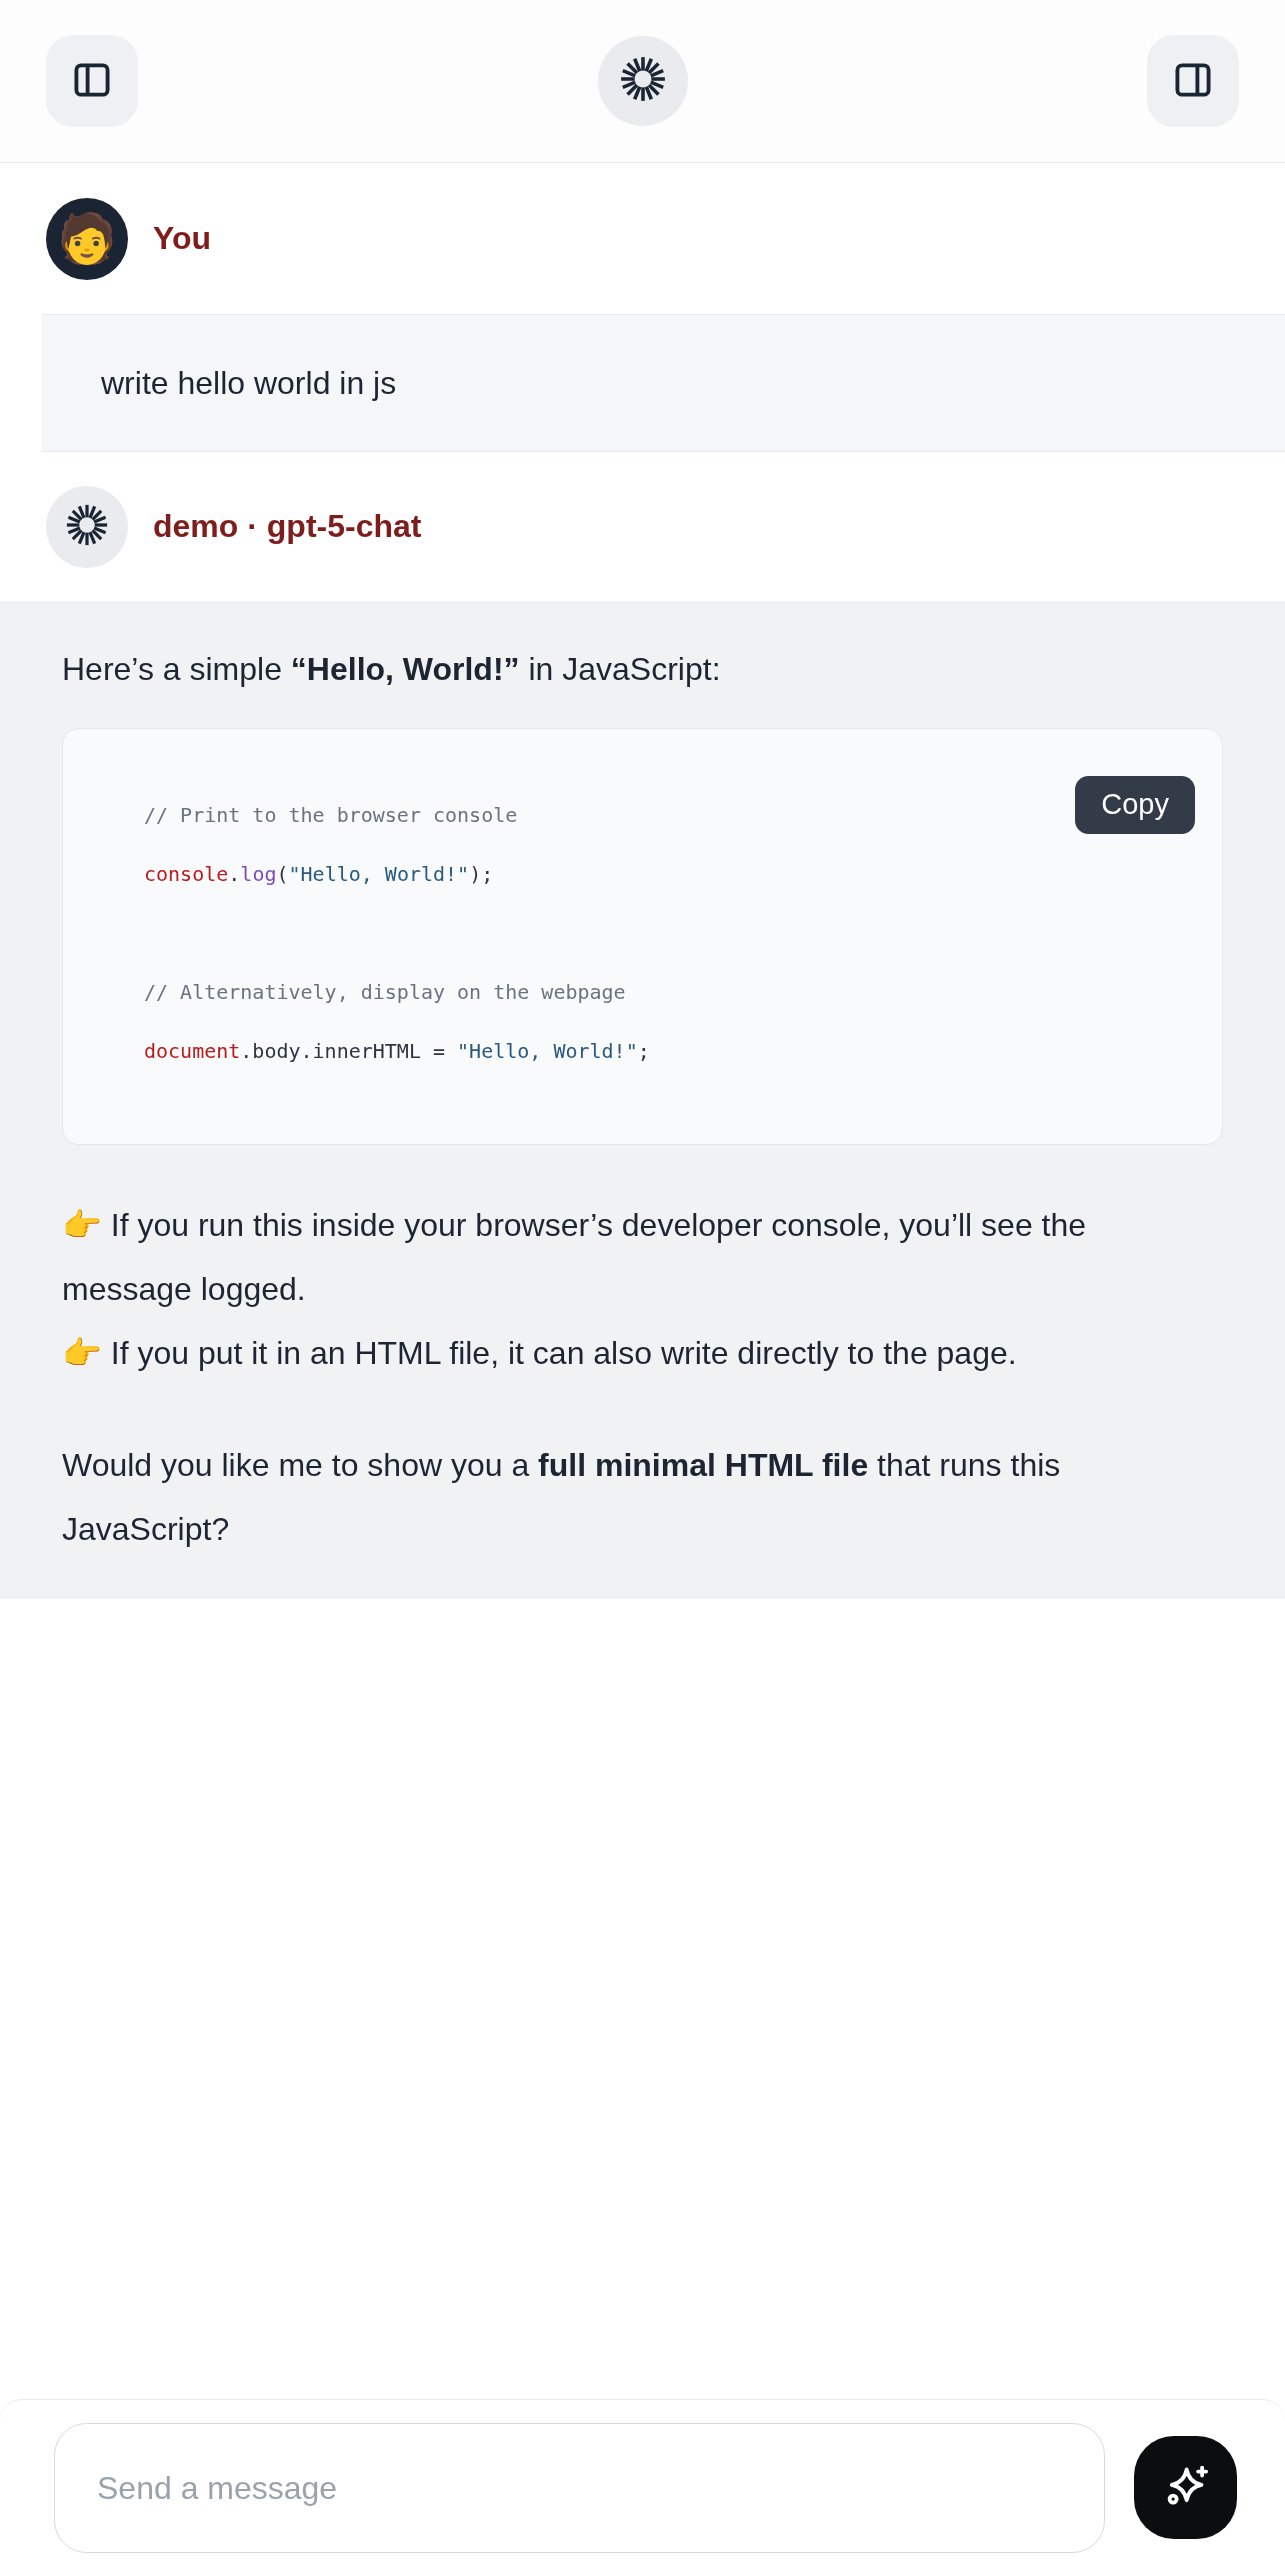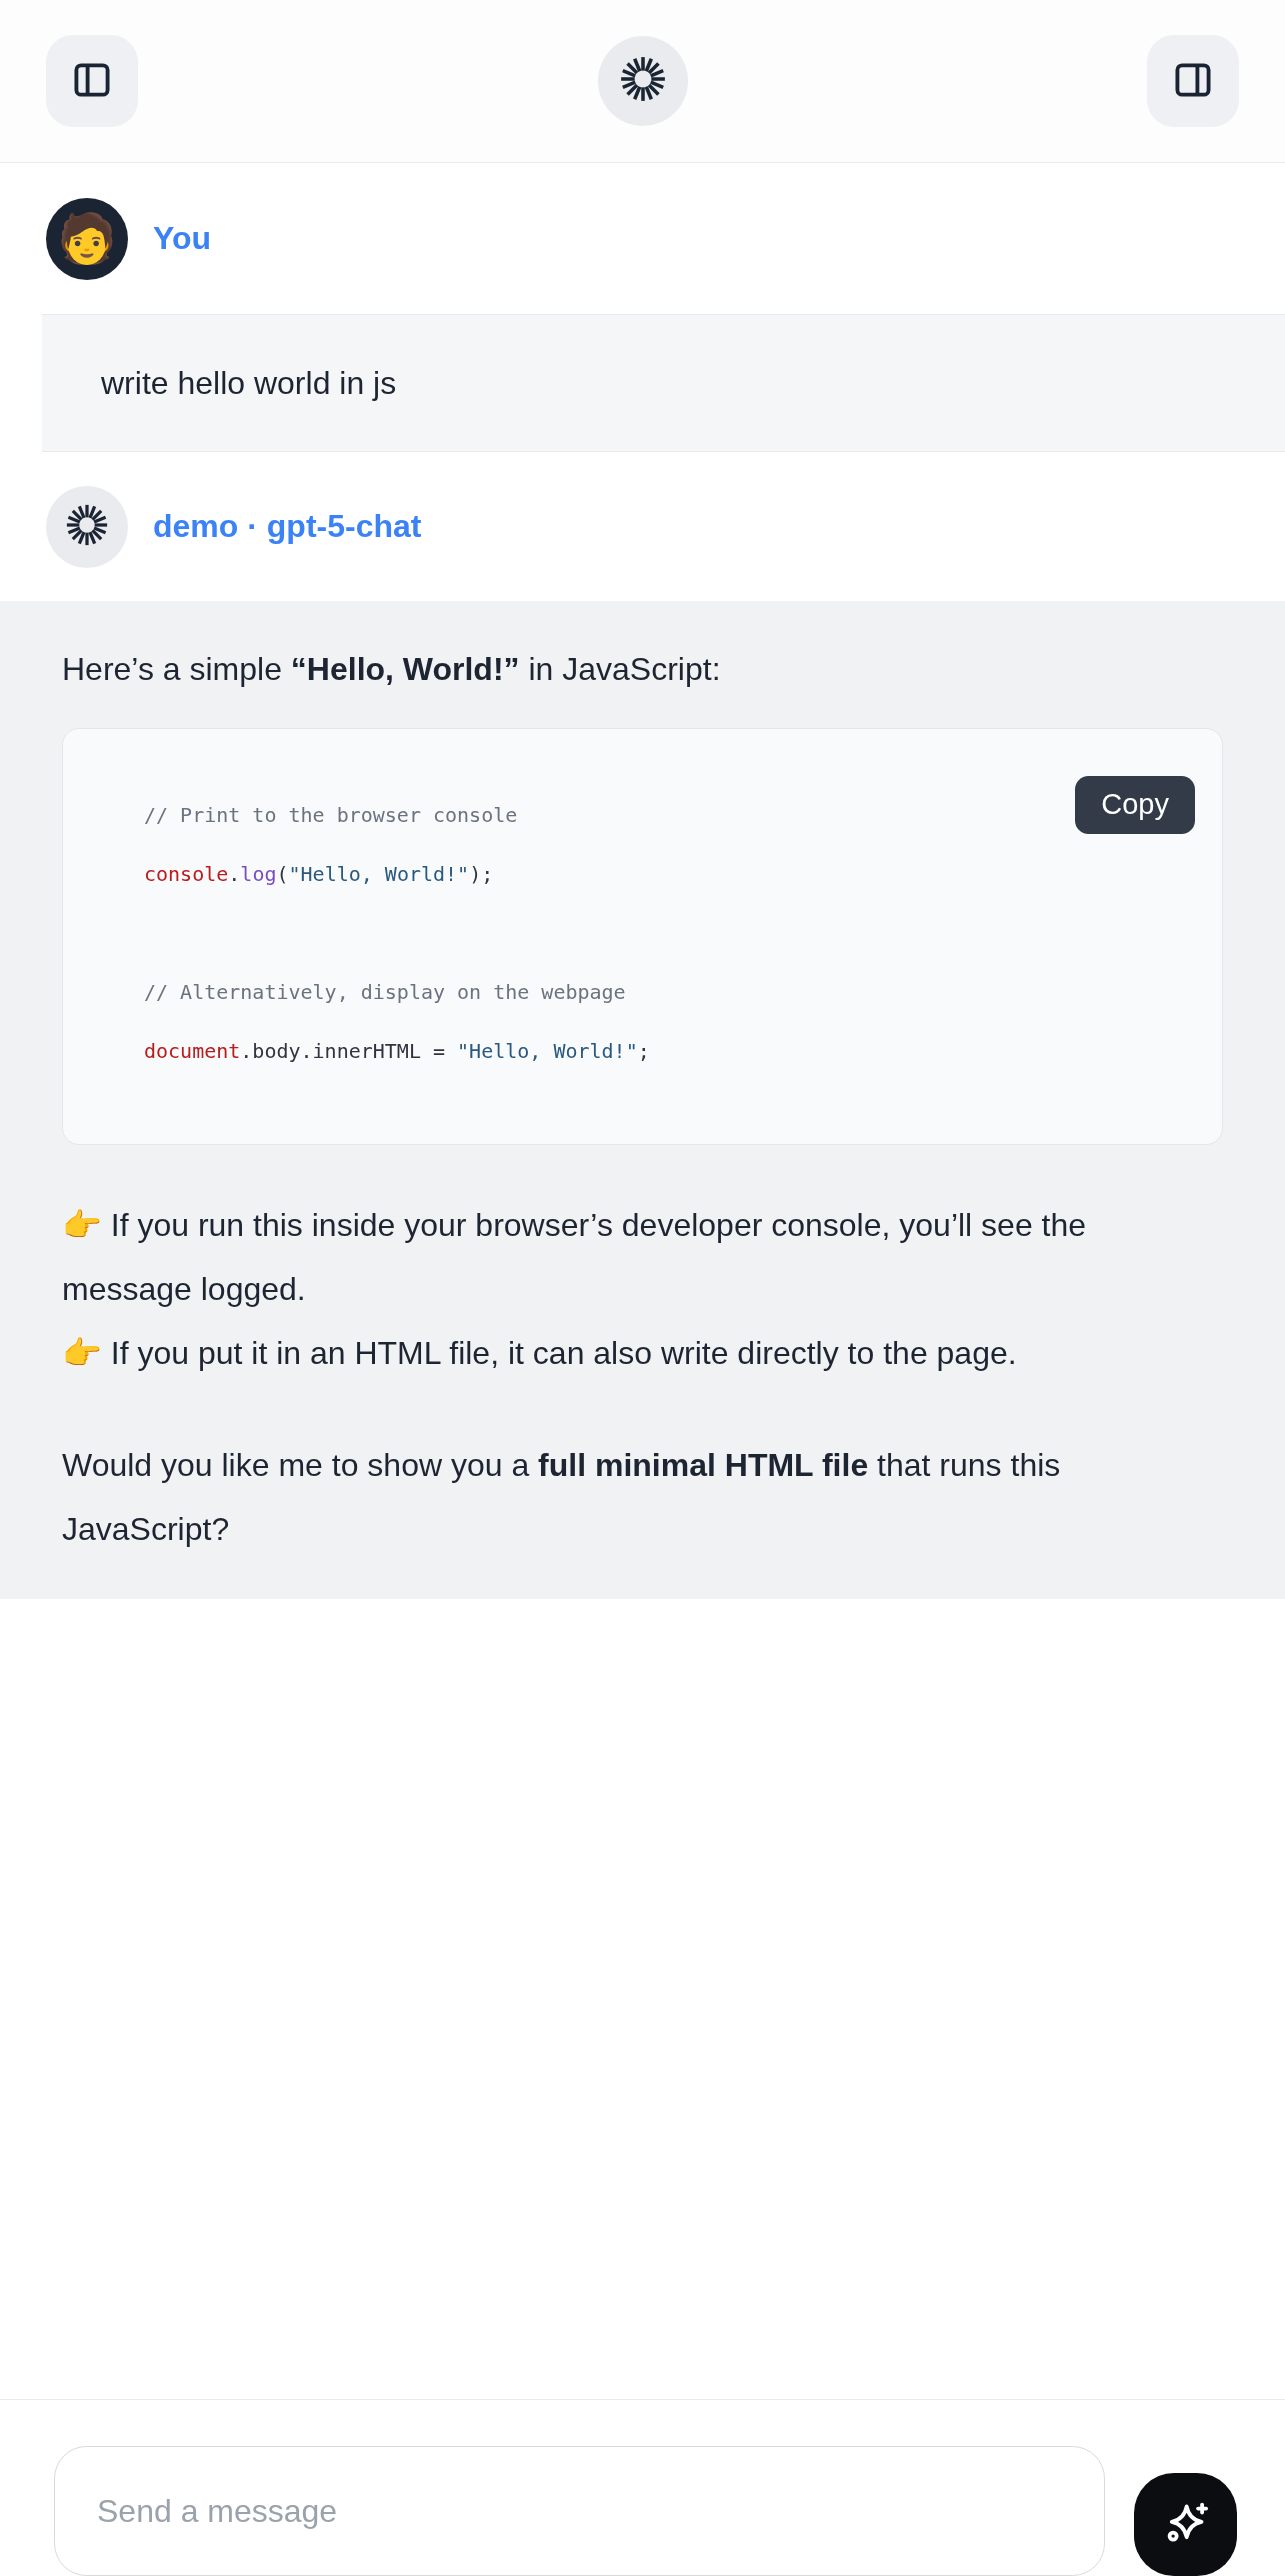--- a/index.html
+++ b/index.html
@@ -57,21 +57,21 @@
     width: 82px; height: 82px;
     border-radius: 50%;
     display: flex; align-items: center; justify-content: center;
     flex: 0 0 auto;
   }
   .avatar.user-avatar { background: #1b2433; font-size: 48px; line-height: 1; }
   .avatar.bot-avatar  { background: #e9ebee; }
   .author {
     font-size: 32px;
     font-weight: 700;
-    color: #3b82f6;
+    color: #7f1d1d;
   }
 
   
   .user-body {
     background: #f5f6f8;
     border-top: 1.9px solid #e7e9ec;
     border-bottom: 1.9px solid #e7e9ec;
     height: 138px;
     display: flex;
     align-items: center;
@@ -129,23 +129,24 @@
   .tok-string  { color: #29597f; }
 
   
   .spacer { flex: 1 1 auto; background: #ffffff; }
   .composer {
     flex: 0 0 auto;
     height: 177px;
     background: #ffffff;
     border-top: 1.9px solid #e9eaec;
     display: flex;
-    align-items: flex-end;
+    align-items: flex-start;
     gap: 29px;
     padding: 23px 48px 0 54px;
+    border-radius: 22px;
   }
   .composer-input {
     flex: 1 1 auto;
     height: 130px;
     border: 1.9px solid #d6dade;
     border-radius: 32.5px;
     background: #ffffff;
     padding: 0 42px;
     font-family: "Liberation Sans", sans-serif;
     font-size: 32px;

